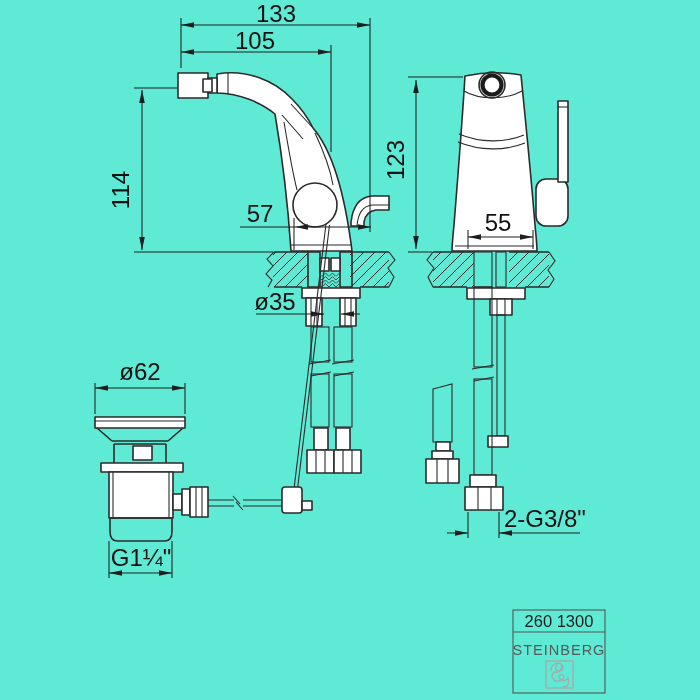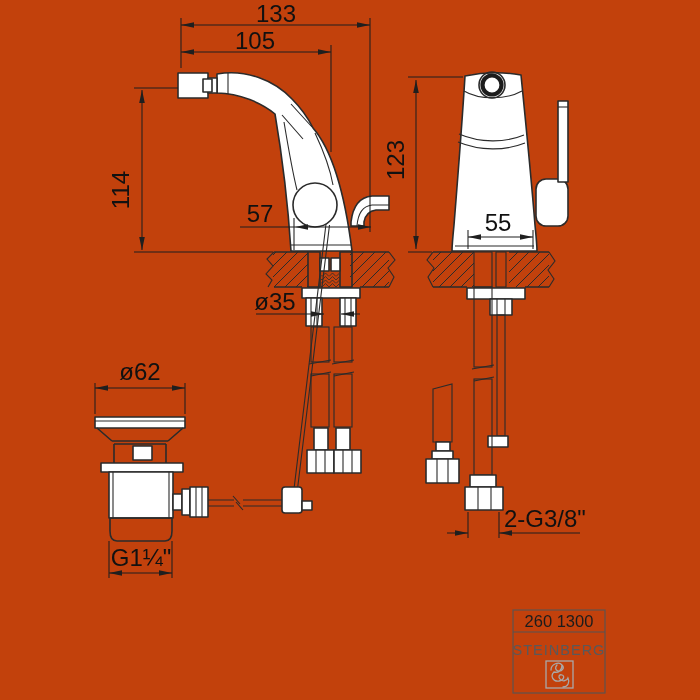--- a/index.html
+++ b/index.html
@@ -1,16 +1,16 @@
 <!DOCTYPE html>
 <html><head>
 <meta charset="utf-8">
 <style>
   html,body{margin:0;padding:0;background:#fff;}
-  .page{width:700px;height:700px;background:#c2410c;position:relative;font-family:"Liberation Sans",sans-serif;}
+  .page{width:700px;height:700px;background:#5eead4;position:relative;font-family:"Liberation Sans",sans-serif;}
   svg{display:block;}
   .outline{fill:none;stroke:#2b2b2b;stroke-width:1.6;stroke-linejoin:round;}
   .outline-w{fill:#ffffff;stroke:#2b2b2b;stroke-width:1.6;stroke-linejoin:round;}
   .thin{fill:none;stroke:#2b2b2b;stroke-width:1.1;}
   .dimline{fill:none;stroke:#1f1f1f;stroke-width:1.05;}
   .arrow{fill:#1f1f1f;stroke:none;}
   .dimtext{font-size:24px;fill:#111;}
   .dimtext-mid{font-size:24px;fill:#111;text-anchor:middle;}
   .pat{stroke:#2b2b2b;}
   .tb-border{fill:none;stroke:#555;stroke-width:1.1;}

